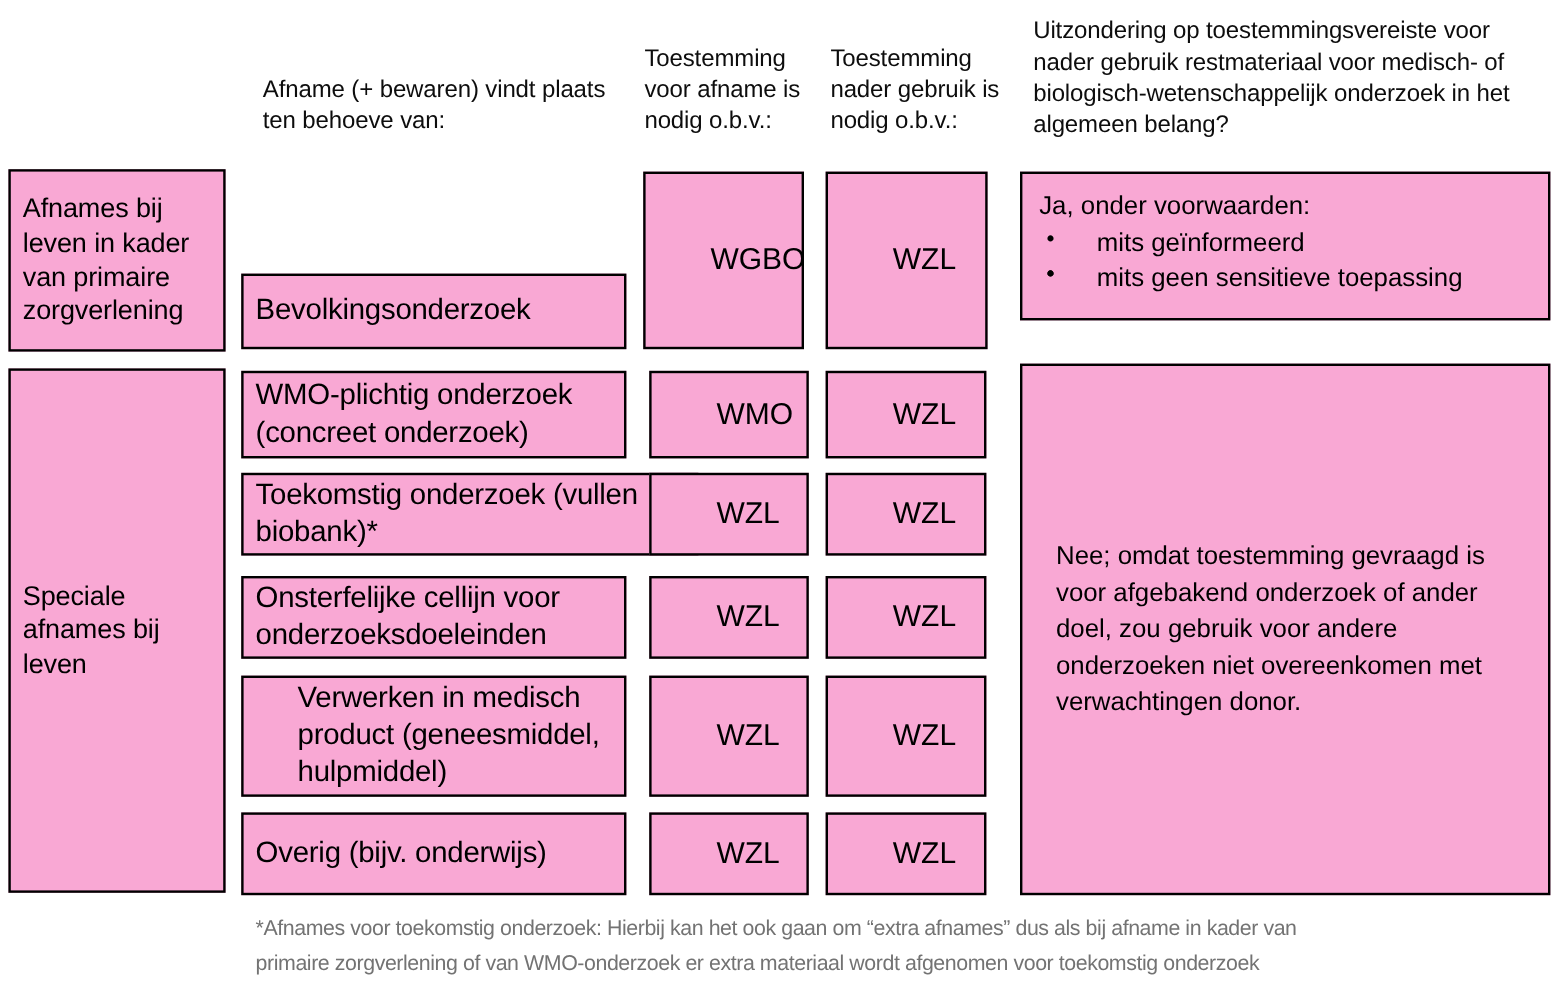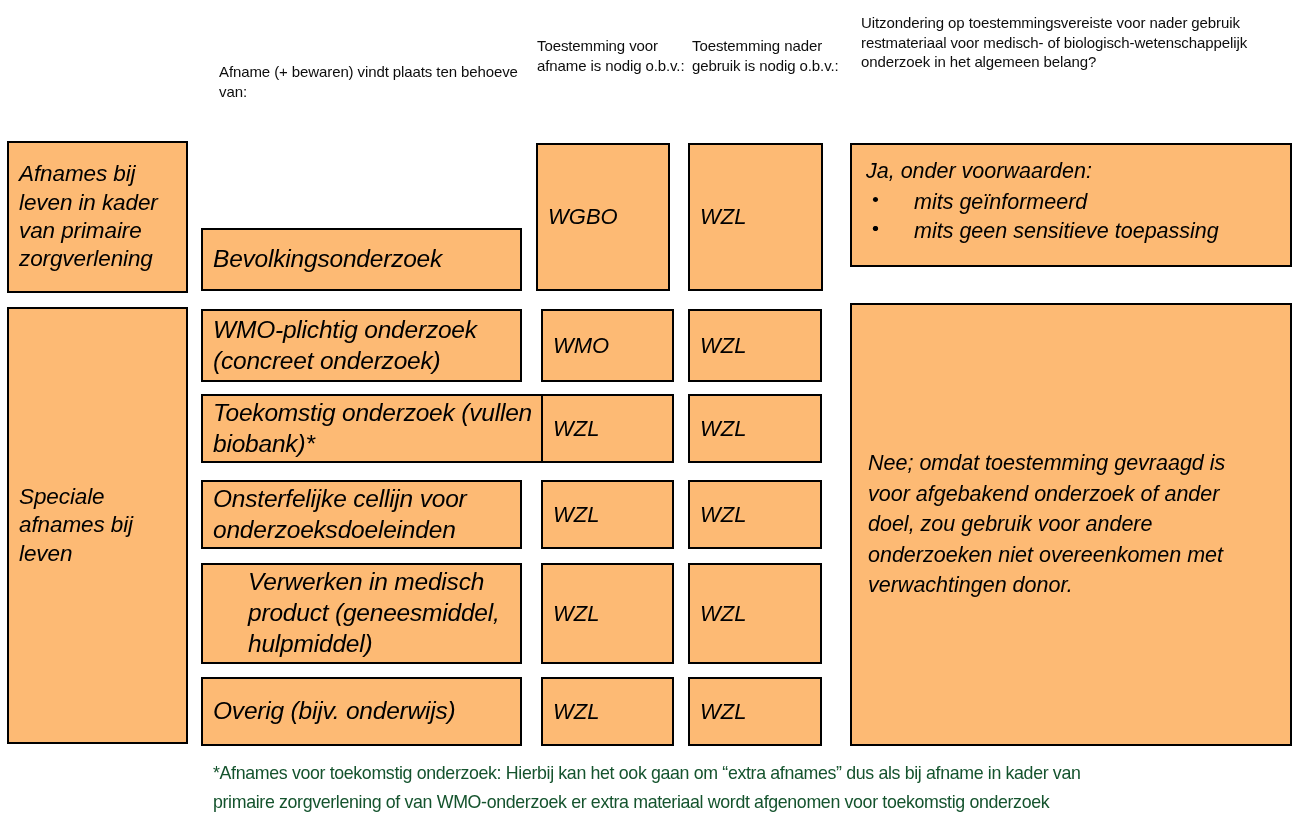--- a/index.html
+++ b/index.html
@@ -19,43 +19,42 @@
   .canvas {
     position: absolute;
     left: 0; top: 0;
     width: 1299px;
     height: 824px;
   }
   .abs { position: absolute; box-sizing: border-box; }
 
   
   .hdr {
-    font-size: 15px;
+    font-size: 20px;
     line-height: 1.30;
     color: #0d0d0d;
     letter-spacing: -0.1px;
   }
 
   
   .cell {
     border: 2.6px solid #000000;
-    background: #fdba74;
+    background: #f9a8d4;
     display: flex;
     align-items: center;
     box-sizing: border-box;
-    font-style: italic;
   }
   .cell-inner {
     padding: 0 10px;
     width: 100%;
     line-height: 1.26;
   }
   .t-lg { font-size: 24.5px; letter-spacing: -0.2px; }
   .t-md { font-size: 22.5px; letter-spacing: -0.1px; }
-  .t-code { font-size: 22px; letter-spacing: 0px; }
+  .t-code { font-size: 25px; letter-spacing: 0px; margin-left: 44px; }
 
   
   .va-center { align-items: center; }
 
   
   .ja-wrap { padding: 12px 0 0 14px; }
   .ja-title { font-size: 21.5px; line-height: 1.34; margin-bottom: 2px; }
   .ja-list { list-style: none; margin: 0; padding: 0; }
   .ja-list li {
     font-size: 21.5px;
@@ -64,30 +63,30 @@
     padding-left: 48px;
   }
   .ja-list li .bullet {
     position: absolute;
     left: 6px;
     top: -1px;
     font-size: 19px;
   }
 
   .nee-wrap {
-    padding: 0 18px 0 16px;
+    padding: 0 18px 0 28px;
     font-size: 21.5px;
     line-height: 1.42;
   }
 
   
   .footnote {
     font-size: 17.8px;
     line-height: 1.62;
-    color: #14532d;
+    color: #737373;
     letter-spacing: -0.35px;
   }
 </style>
 </head>
 <body>
 
 <div class="canvas">
 
   <div class="abs hdr" style="left:219px; top:62px; width:300px;">Afname (+ bewaren) vindt plaats ten behoeve van:</div>
 

